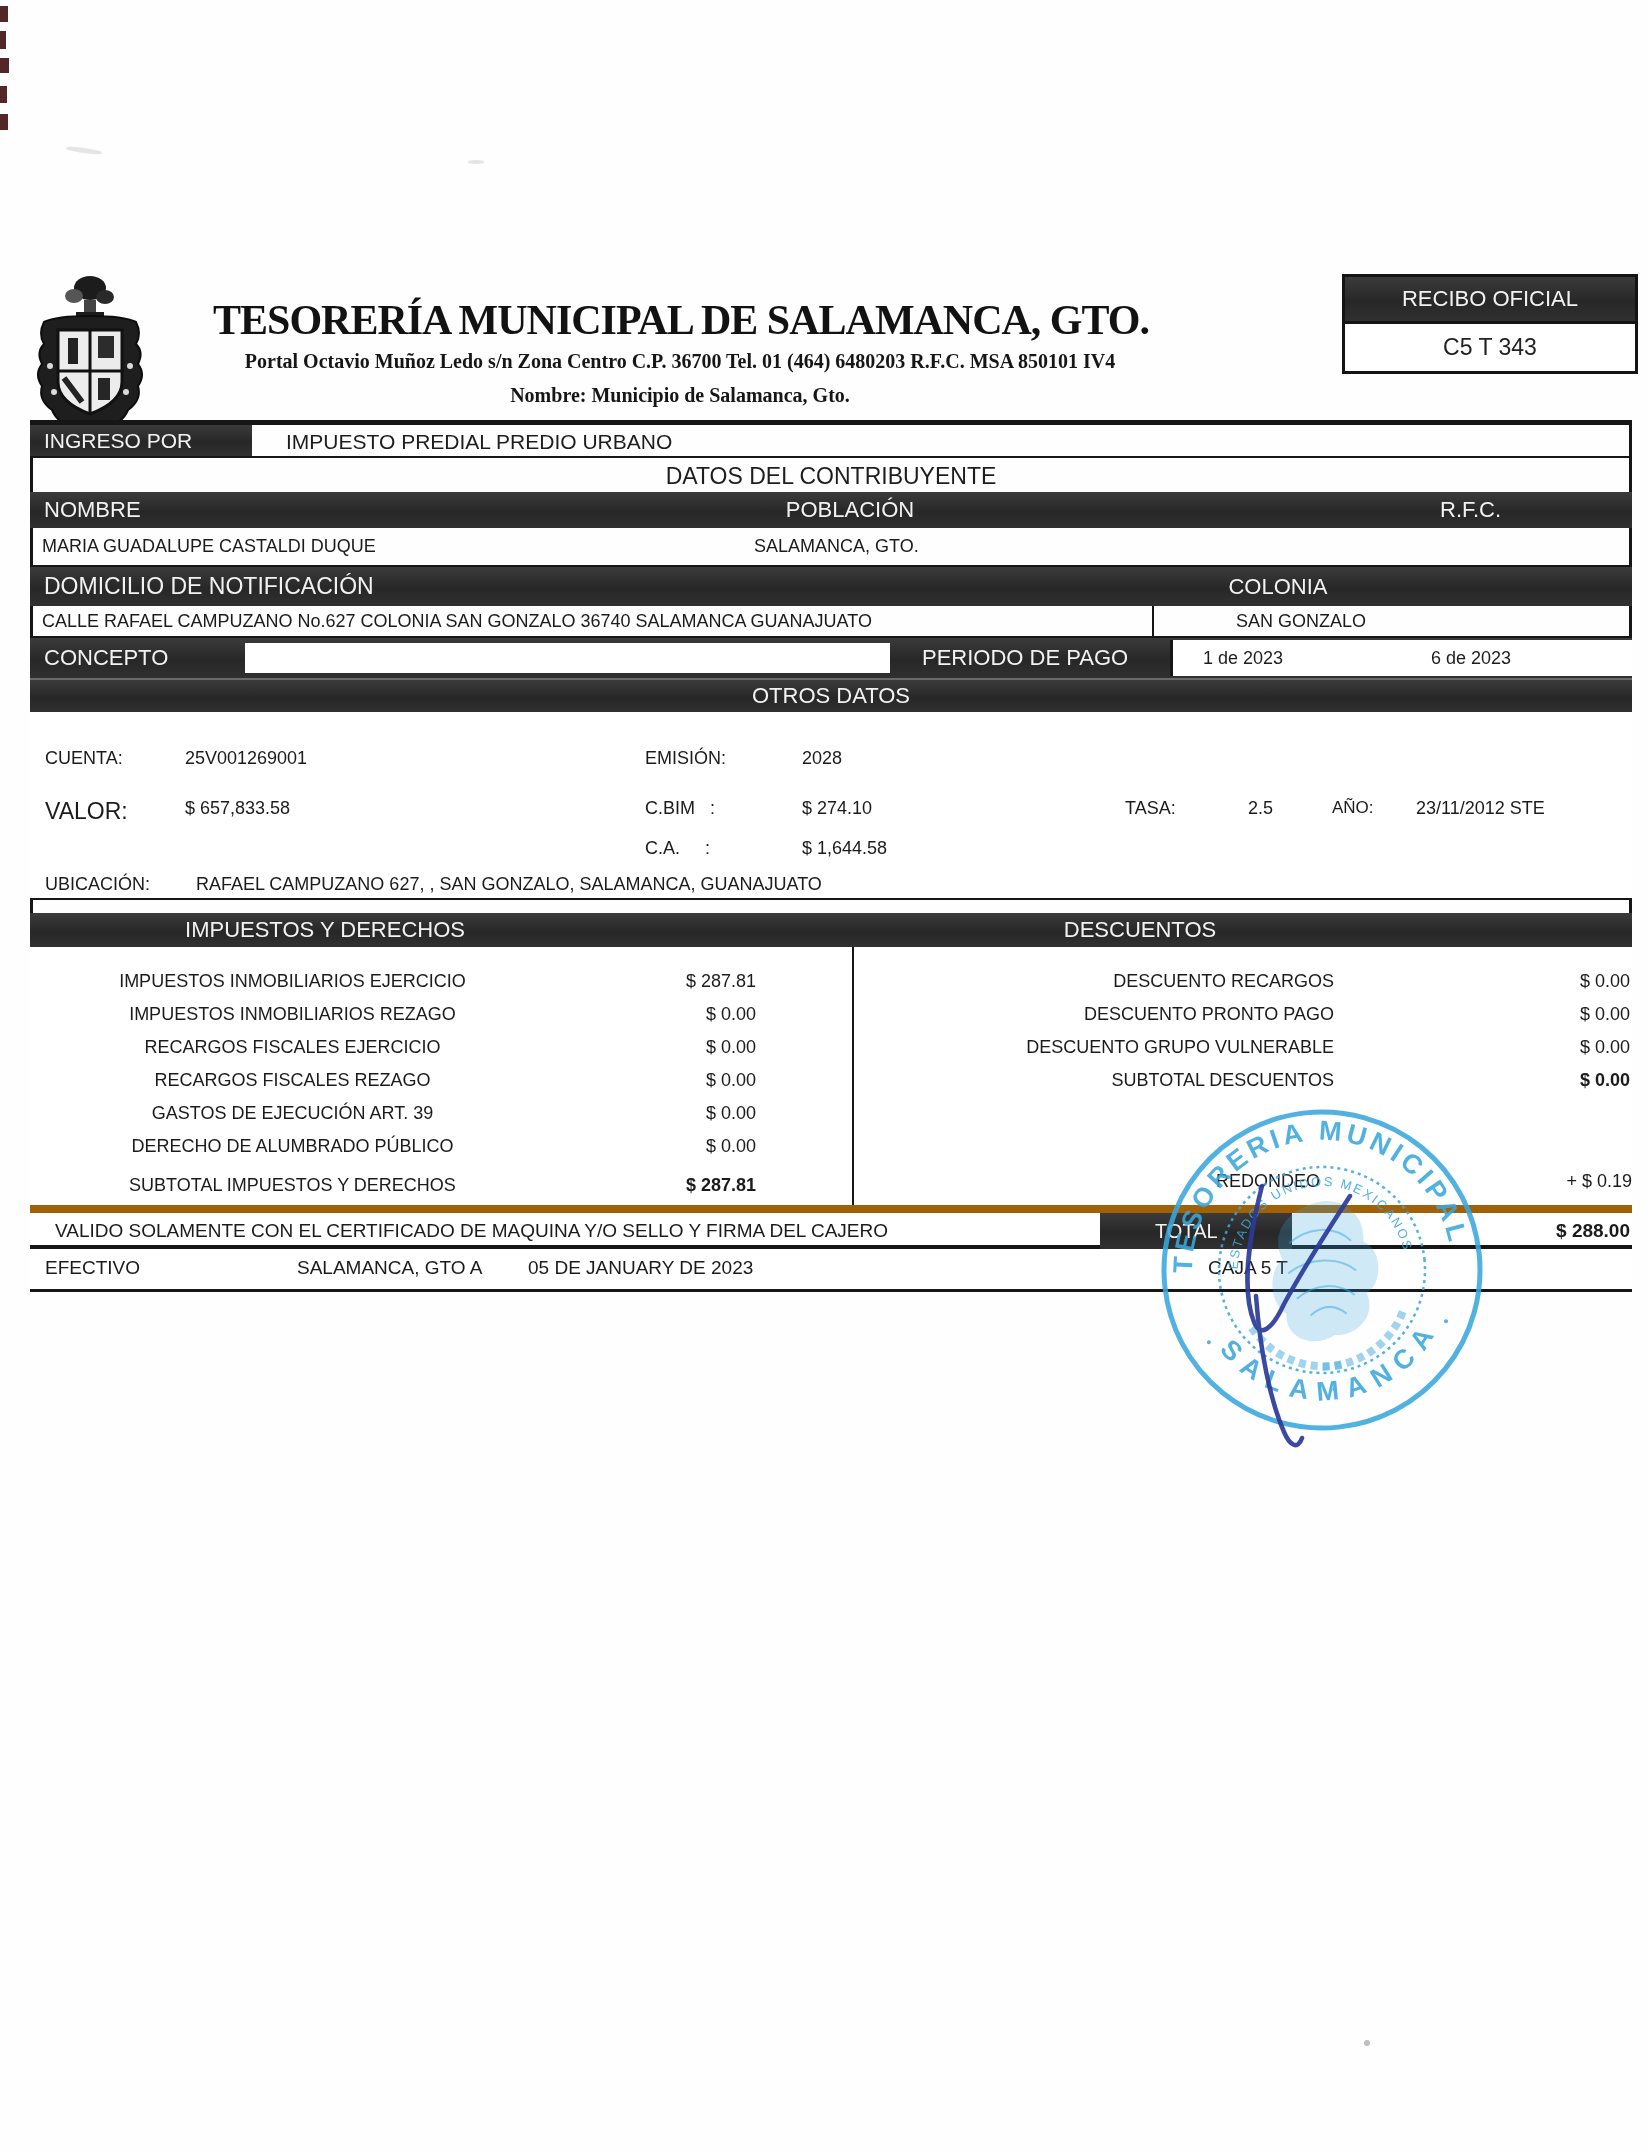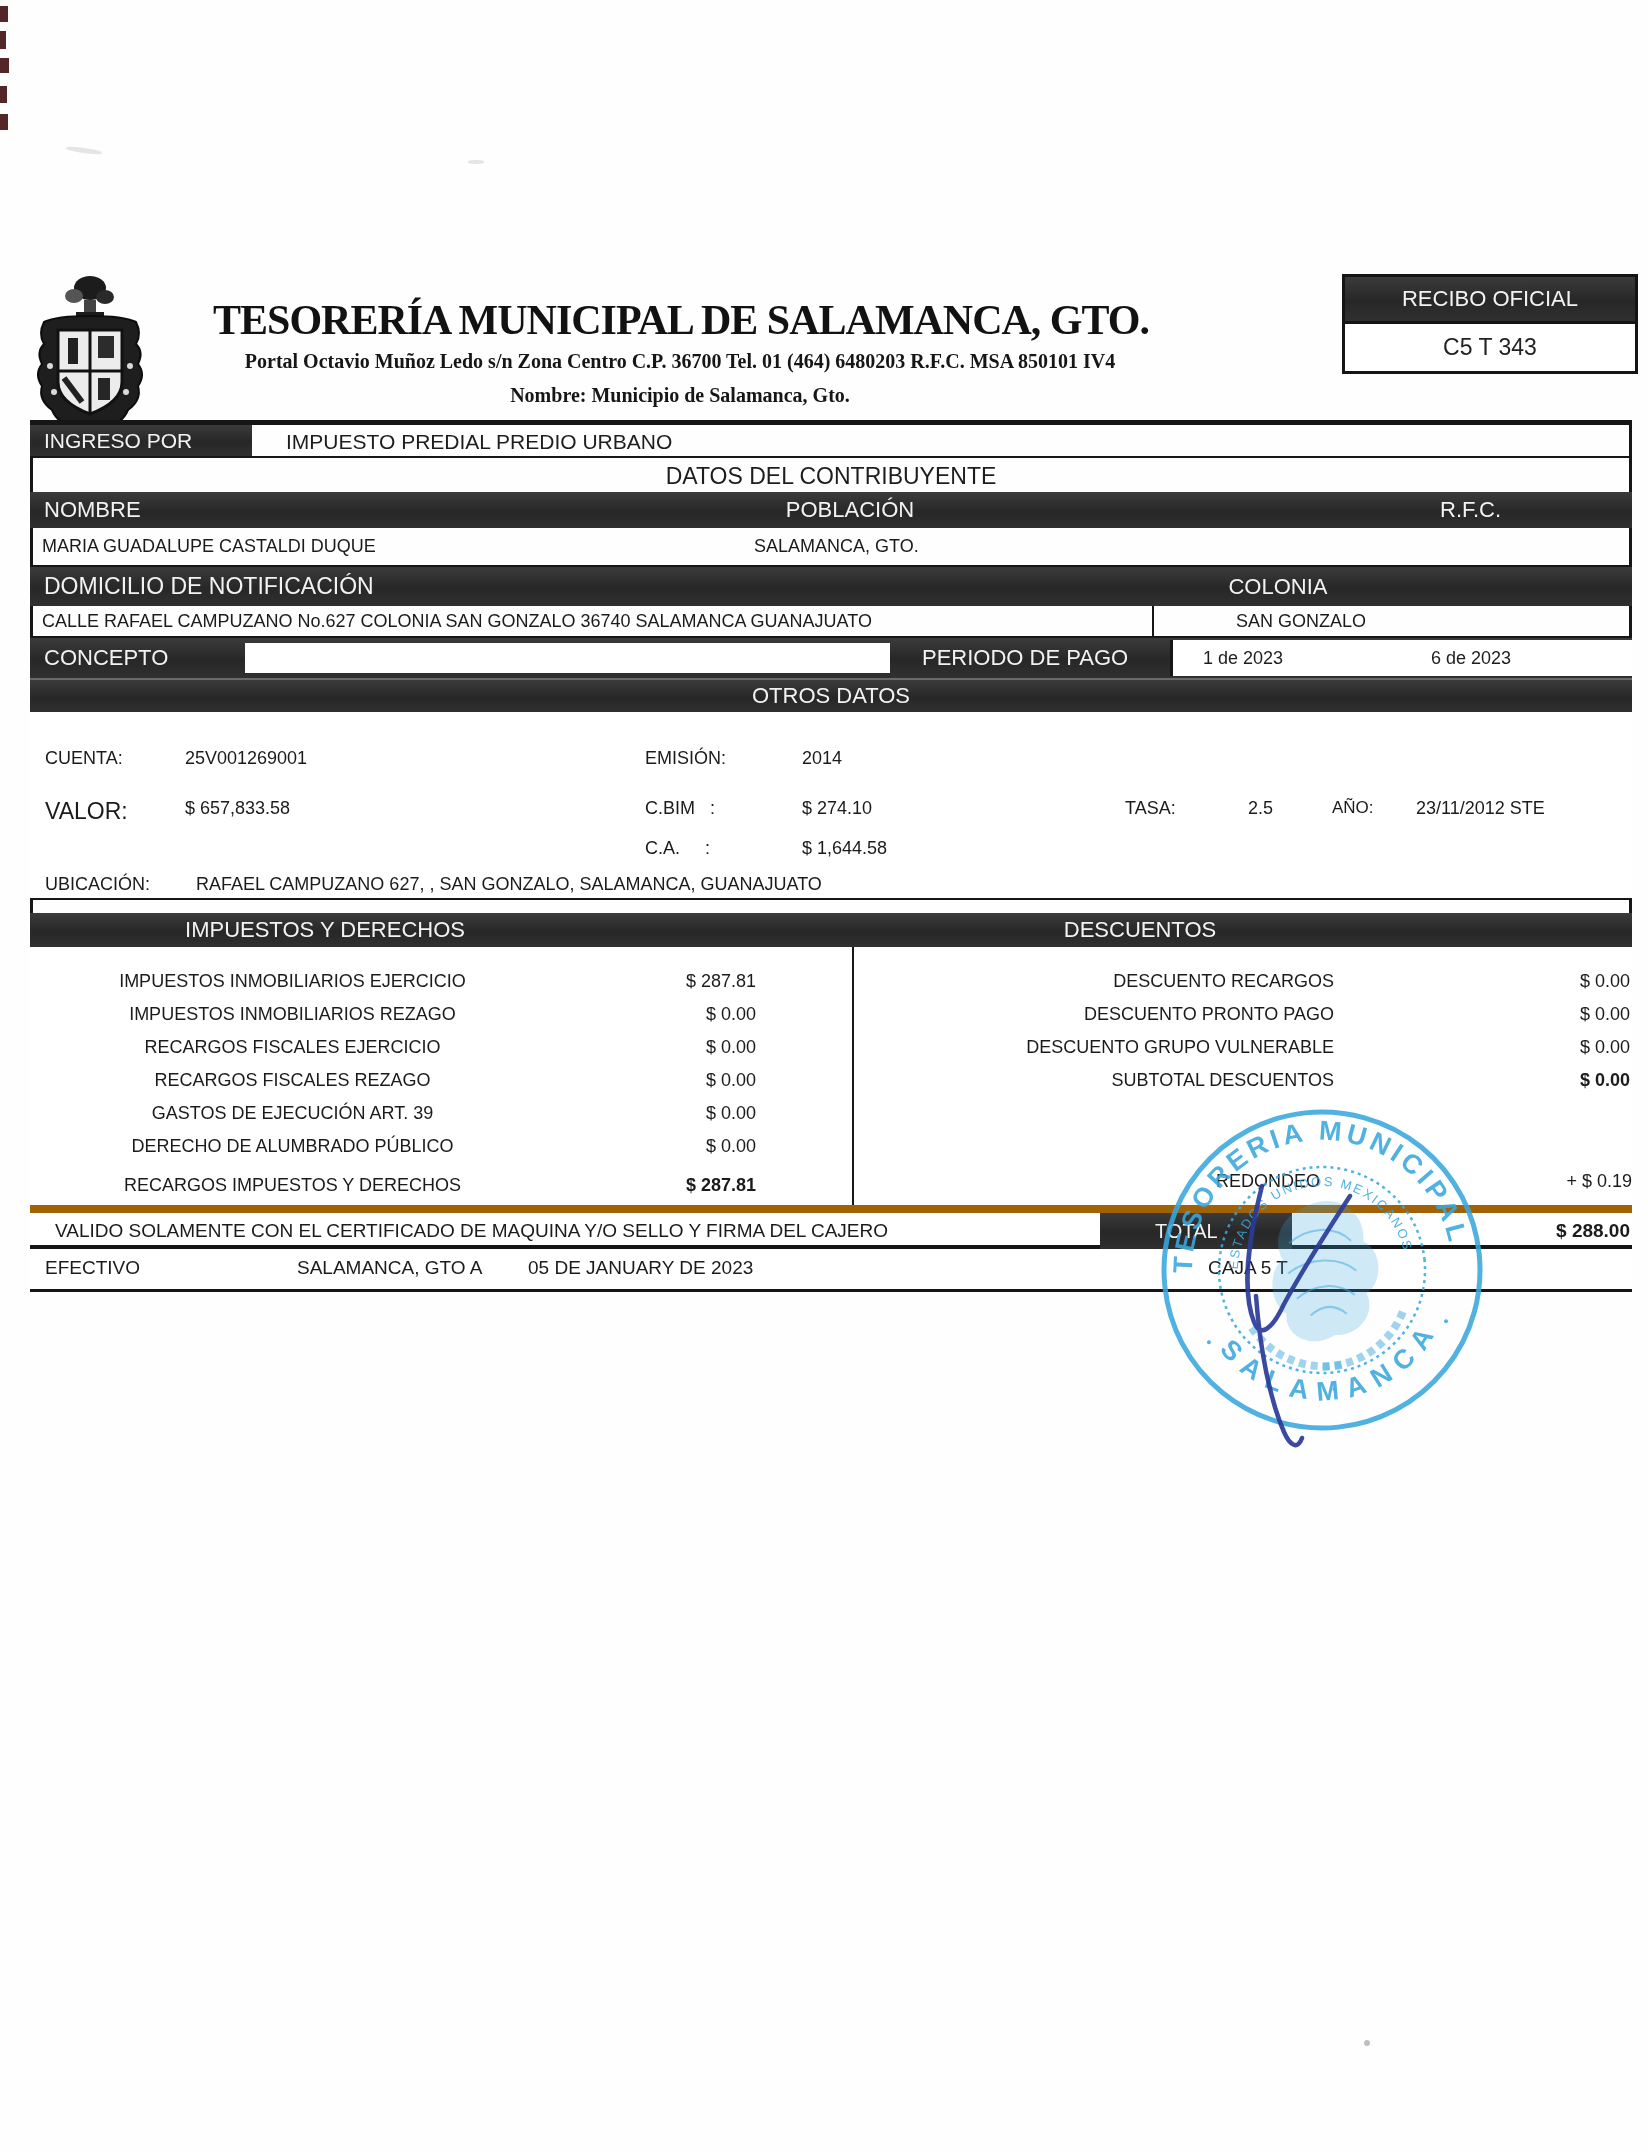--- a/index.html
+++ b/index.html
@@ -115,21 +115,21 @@
       </div>
     </div>
     <div class="abs" style="left:0;top:258px;width:1602px;height:2px;background:#6a6a6a;"></div>
 
     <div class="abs bar c" style="left:0;top:260px;width:1602px;height:32px;line-height:32px;font-size:22px;">OTROS DATOS</div>
 
     <div class="abs" style="left:0;top:292px;width:1602px;height:188px;border-bottom:2px solid #161616;box-sizing:border-box;background:#fff;">
       <div class="abs row-label" style="left:15px;top:36px;font-size:18px;">CUENTA:</div>
       <div class="abs row-label" style="left:155px;top:36px;font-size:18px;">25V001269001</div>
       <div class="abs row-label" style="left:615px;top:36px;font-size:18px;">EMISIÓN:</div>
-      <div class="abs row-label" style="left:772px;top:36px;font-size:18px;">2014</div>
+      <div class="abs row-label" style="left:772px;top:36px;font-size:18px;">2028</div>
 
       <div class="abs row-label" style="left:15px;top:86px;font-size:23px;">VALOR:</div>
       <div class="abs row-label" style="left:155px;top:86px;font-size:18px;">$ 657,833.58</div>
       <div class="abs row-label" style="left:615px;top:86px;font-size:18px;">C.BIM&nbsp;&nbsp;&nbsp;:</div>
       <div class="abs row-label" style="left:772px;top:86px;font-size:18px;">$ 274.10</div>
       <div class="abs row-label" style="left:1095px;top:86px;font-size:18px;">TASA:</div>
       <div class="abs row-label" style="left:1218px;top:86px;font-size:18px;">2.5</div>
       <div class="abs row-label" style="left:1302px;top:86px;font-size:17px;">AÑO:</div>
       <div class="abs row-label" style="left:1386px;top:86px;font-size:18px;">23/11/2012 STE</div>
 
@@ -153,21 +153,21 @@
       <div class="abs c row-label" style="left:15px;top:57px;width:495px;font-size:18px;">IMPUESTOS INMOBILIARIOS REZAGO</div>
       <div class="abs r row-label" style="left:560px;top:57px;width:166px;font-size:18px;">$ 0.00</div>
       <div class="abs c row-label" style="left:15px;top:90px;width:495px;font-size:18px;">RECARGOS FISCALES EJERCICIO</div>
       <div class="abs r row-label" style="left:560px;top:90px;width:166px;font-size:18px;">$ 0.00</div>
       <div class="abs c row-label" style="left:15px;top:123px;width:495px;font-size:18px;">RECARGOS FISCALES REZAGO</div>
       <div class="abs r row-label" style="left:560px;top:123px;width:166px;font-size:18px;">$ 0.00</div>
       <div class="abs c row-label" style="left:15px;top:156px;width:495px;font-size:18px;">GASTOS DE EJECUCIÓN ART. 39</div>
       <div class="abs r row-label" style="left:560px;top:156px;width:166px;font-size:18px;">$ 0.00</div>
       <div class="abs c row-label" style="left:15px;top:189px;width:495px;font-size:18px;">DERECHO DE ALUMBRADO PÚBLICO</div>
       <div class="abs r row-label" style="left:560px;top:189px;width:166px;font-size:18px;">$ 0.00</div>
-      <div class="abs c row-label" style="left:15px;top:228px;width:495px;font-size:18px;">RECARGOS IMPUESTOS Y DERECHOS</div>
+      <div class="abs c row-label" style="left:15px;top:228px;width:495px;font-size:18px;">SUBTOTAL IMPUESTOS Y DERECHOS</div>
       <div class="abs r row-label b" style="left:560px;top:228px;width:166px;font-size:18px;">$ 287.81</div>
 
       <div class="abs r row-label" style="left:880px;top:24px;width:424px;font-size:18px;">DESCUENTO RECARGOS</div>
       <div class="abs r row-label" style="left:1420px;top:24px;width:180px;font-size:18px;">$ 0.00</div>
       <div class="abs r row-label" style="left:880px;top:57px;width:424px;font-size:18px;">DESCUENTO PRONTO PAGO</div>
       <div class="abs r row-label" style="left:1420px;top:57px;width:180px;font-size:18px;">$ 0.00</div>
       <div class="abs r row-label" style="left:880px;top:90px;width:424px;font-size:18px;">DESCUENTO GRUPO VULNERABLE</div>
       <div class="abs r row-label" style="left:1420px;top:90px;width:180px;font-size:18px;">$ 0.00</div>
       <div class="abs r row-label" style="left:880px;top:123px;width:424px;font-size:18px;">SUBTOTAL DESCUENTOS</div>
       <div class="abs r row-label b" style="left:1420px;top:123px;width:180px;font-size:18px;">$ 0.00</div>

